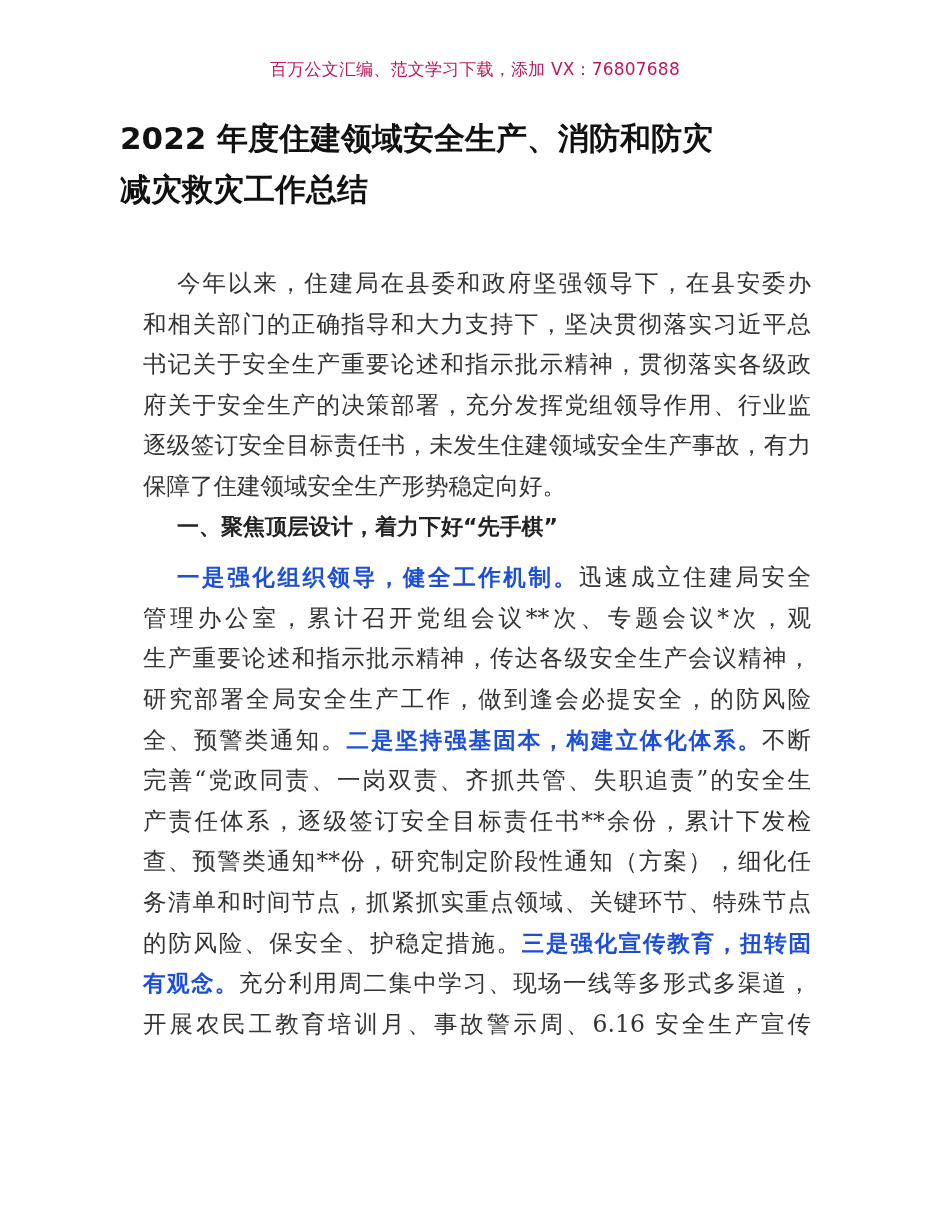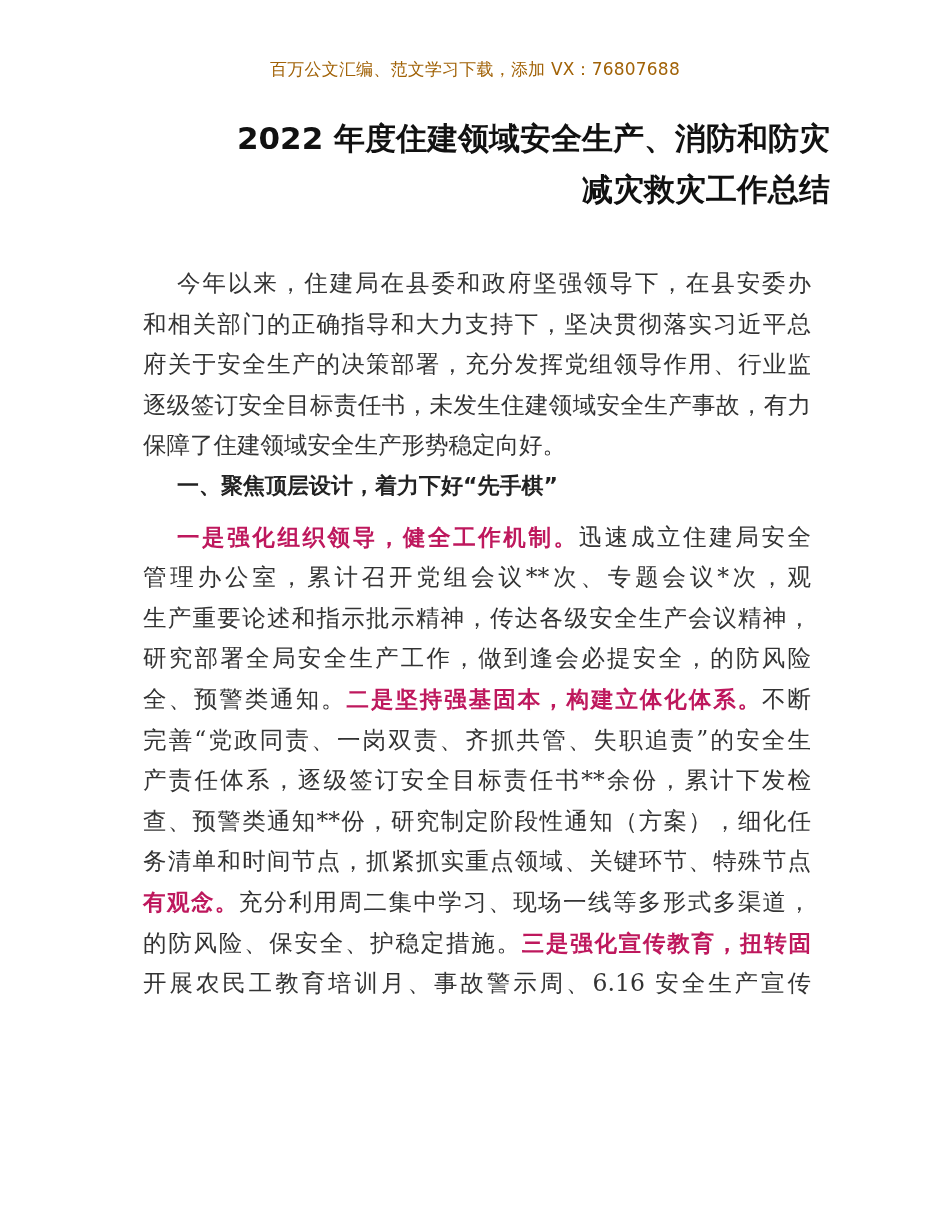--- a/index.html
+++ b/index.html
@@ -20,32 +20,32 @@
       width: 950px;
       height: 1230px;
       background: #ffffff;
     }
     .watermark {
       position: absolute;
       left: 0;
       top: 56px;
       width: 950px;
       text-align: center;
-      color: #a16207;
+      color: #be185d;
       font-family: "DejaVu Sans", "Liberation Sans", sans-serif;
       font-size: 17px;
       line-height: 26px;
       letter-spacing: 0.2px;
     }
     .title {
       position: absolute;
       left: 120px;
       top: 113px;
       width: 710px;
-      text-align: right;
+      text-align: left;
       color: #111111;
       font-family: "DejaVu Sans", "Liberation Sans", sans-serif;
       font-weight: bold;
       font-size: 31px;
       line-height: 51px;
     }
     .body-text {
       position: absolute;
       left: 143px;
       top: 263px;
@@ -76,57 +76,58 @@
       margin-top: 0;
       margin-bottom: 10px;
       font-family: "DejaVu Sans", "Liberation Sans", sans-serif;
       font-weight: bold;
       font-size: 22px;
       color: #222222;
     }
     b, .bold {
       font-family: Liberation Serif, serif;
       font-weight: bold;
-      color: #be185d;
+      color: #1d4ed8;
       font-size: 22.5px;
     }
   </style>
 </head>
 <body>
 
 <div class="page">
 
   <div class="watermark">百万公文汇编、范文学习下载，添加 VX：76807688</div>
 
   <div class="title">
     <div>2022 年度住建领域安全生产、消防和防灾</div>
     <div>减灾救灾工作总结</div>
   </div>
 
   <div class="body-text">
 
     <div>
       <span class="line indent">今年以来，住建局在县委和政府坚强领导下，在县安委办</span>
       <span class="line">和相关部门的正确指导和大力支持下，坚决贯彻落实习近平总</span>
+      <span class="line">书记关于安全生产重要论述和指示批示精神，贯彻落实各级政</span>
       <span class="line">府关于安全生产的决策部署，充分发挥党组领导作用、行业监</span>
       <span class="line">逐级签订安全目标责任书，未发生住建领域安全生产事故，有力</span>
       <span class="line last">保障了住建领域安全生产形势稳定向好。</span>
     </div>
 
     <div class="heading-line">一、聚焦顶层设计，着力下好“先手棋”</div>
 
     <div>
       <span class="line indent"><b>一是强化组织领导，健全工作机制。</b><span>迅速成立住建局安全</span></span>
       <span class="line">管理办公室，累计召开党组会议**次、专题会议*次，观</span>
       <span class="line">生产重要论述和指示批示精神，传达各级安全生产会议精神，</span>
       <span class="line">研究部署全局安全生产工作，做到逢会必提安全，的防风险</span>
       <span class="line"><span>全、预警类通知。</span><b>二是坚持强基固本，构建立体化体系。</b><span>不断</span></span>
       <span class="line">完善“党政同责、一岗双责、齐抓共管、失职追责”的安全生</span>
       <span class="line">产责任体系，逐级签订安全目标责任书**余份，累计下发检</span>
       <span class="line">查、预警类通知**份，研究制定阶段性通知（方案），细化任</span>
       <span class="line">务清单和时间节点，抓紧抓实重点领域、关键环节、特殊节点</span>
+      <span class="line"><span>的防风险、保安全、护稳定措施。</span><b>三是强化宣传教育，扭转固</b></span>
       <span class="line"><b>有观念。</b><span>充分利用周二集中学习、现场一线等多形式多渠道，</span></span>
-      <span class="line"><span>的防风险、保安全、护稳定措施。</span><b>三是强化宣传教育，扭转固</b></span>
       <span class="line">开展农民工教育培训月、事故警示周、6.16 安全生产宣传</span>
     </div>
 
   </div>
 </div>
 
 </body></html>

